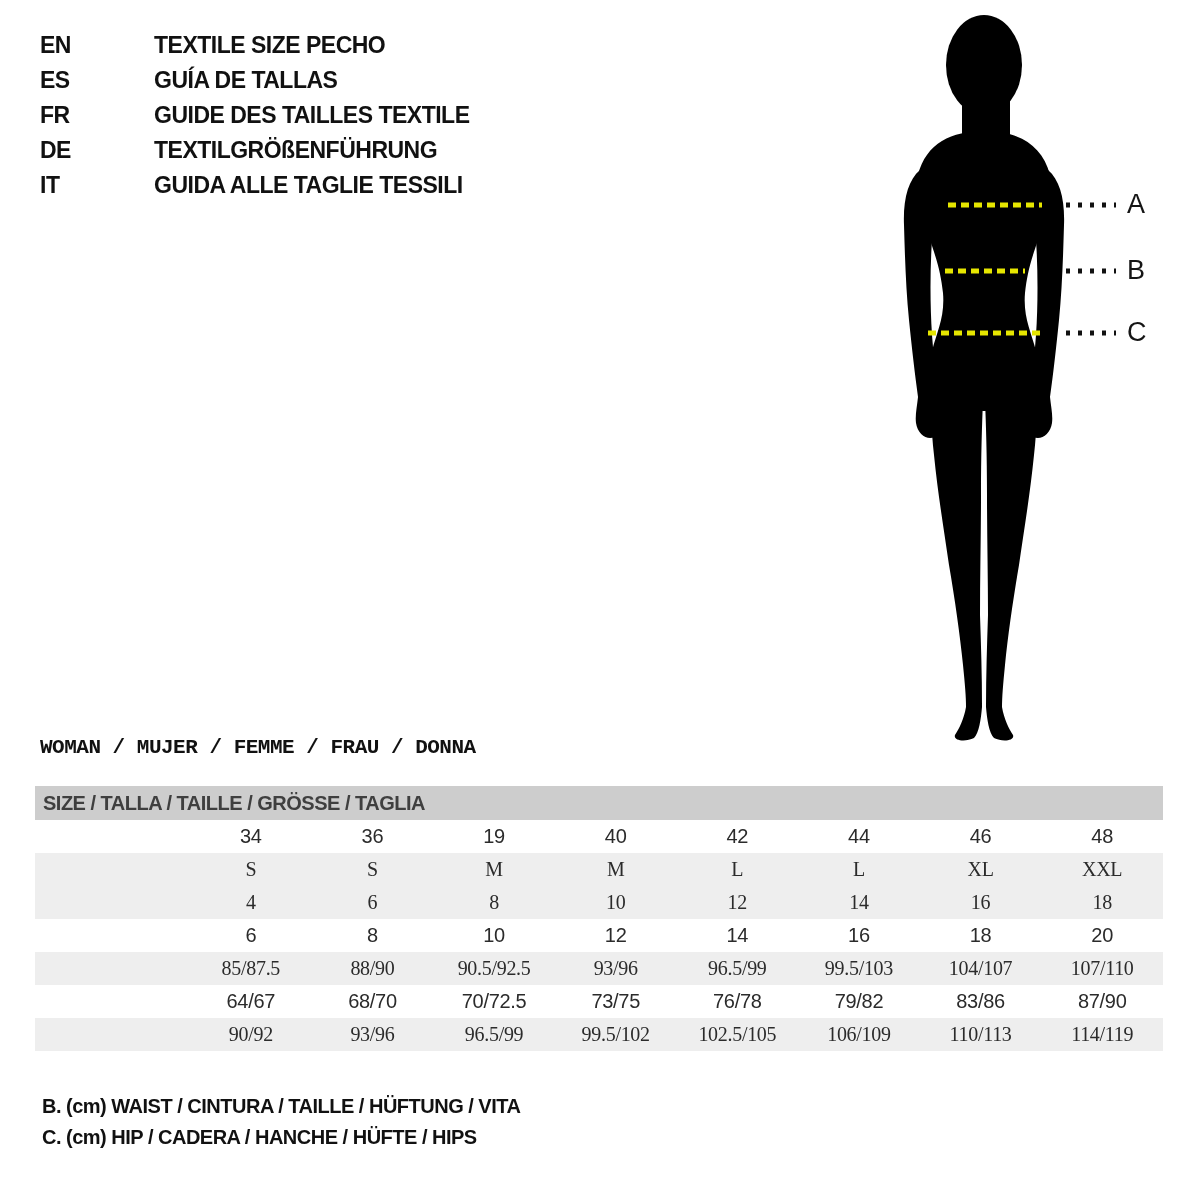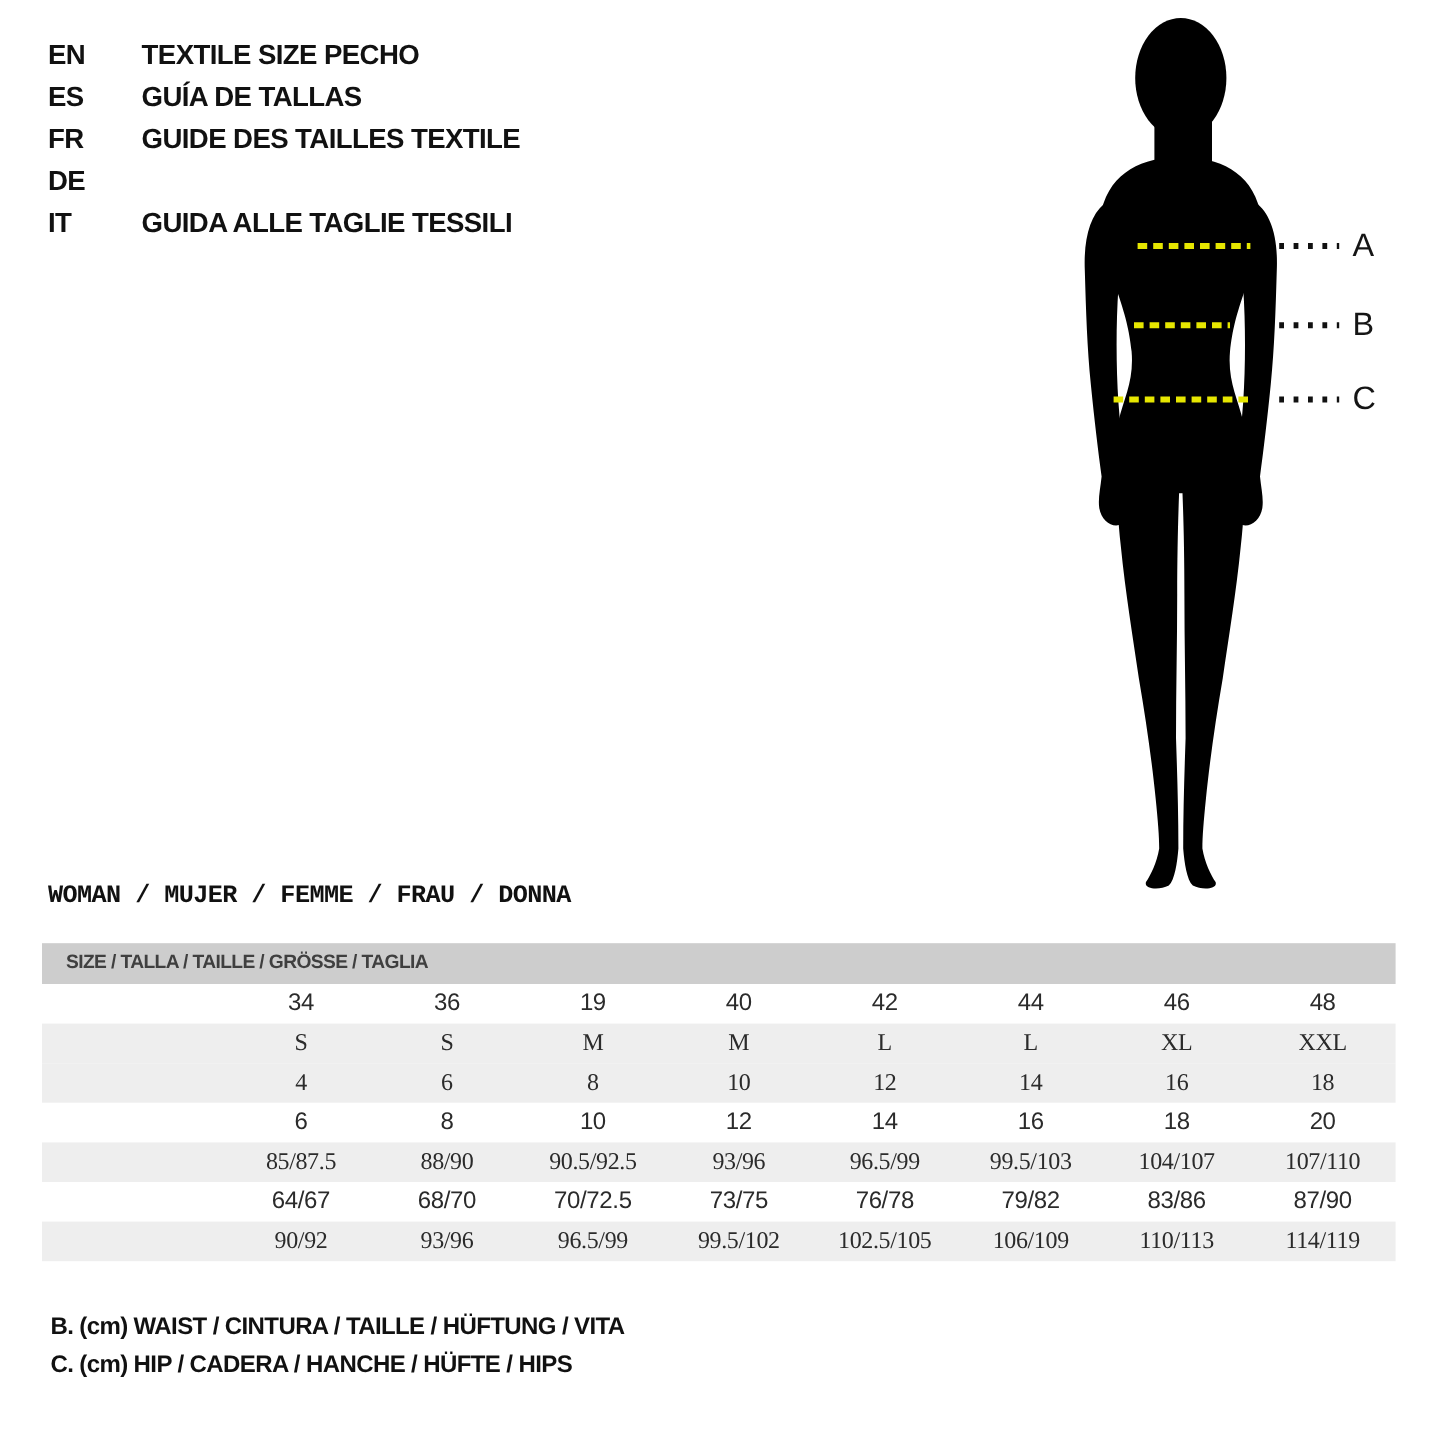--- a/index.html
+++ b/index.html
@@ -4,42 +4,42 @@
 <style>
   * { margin:0; padding:0; box-sizing:border-box; }
   html,body { background:#fff; }
   .page {
     position:relative; width:1200px; height:1200px; background:#ffffff;
     font-family:"Liberation Sans", sans-serif; color:#111; overflow:hidden;
   }
 
   
   .lang-list { position:absolute; left:40px; top:28px; }
-  .lang-row { display:flex; height:35px; line-height:35px; }
+  .lang-row { display:flex; height:35px; line-height:35px;gap:36px; }
   .lang-code { width:78px; font-size:23px; font-weight:700; letter-spacing:-0.5px; }
   .lang-label { font-size:23px; font-weight:700; letter-spacing:-0.5px; white-space:nowrap; }
 
   
   .figure-svg { position:absolute; left:860px; top:5px; width:300px; height:745px; }
   .marker-label { position:absolute; font-size:27px; font-weight:400; color:#151515; }
   .marker-a { left:1127px; top:189px; }
   .marker-b { left:1127px; top:255px; }
   .marker-c { left:1127px; top:317px; }
 
   
   .section-title {
     position:absolute; left:40px; top:736px; font-size:21px; font-weight:700;
     letter-spacing:-0.5px; white-space:nowrap;font-family:Liberation Mono, monospace;
   }
 
   
   .size-table { position:absolute; left:35px; top:786px; width:1128px; }
   .thead {
     height:34px; line-height:34px; background:#cdcdcd; color:#3f3f3f;
-    font-size:16px; font-weight:700; padding-left:20px; letter-spacing:-0.5px;
+    font-size:20px; font-weight:700; padding-left:8px; letter-spacing:-0.5px;
   }
   .trow {
     display:grid; grid-template-columns:155px repeat(8, 1fr);
     height:33px; line-height:33px; font-size:20px; color:#2b2b2b;
     letter-spacing:-0.3px; background:#ffffff;
   }
   .trow.shade { background:#eeeeee;font-family:Liberation Serif, serif; }
   .tcell { text-align:center; overflow:hidden; white-space:nowrap; }
   .tcell.label { text-align:center; padding-left:7px;margin-top:32px; }
 
@@ -63,20 +63,21 @@
     <div class="lang-row">
       <span class="lang-code">ES</span>
       <span class="lang-label">GUÍA DE TALLAS</span>
     </div>
     <div class="lang-row">
       <span class="lang-code">FR</span>
       <span class="lang-label">GUIDE DES TAILLES TEXTILE</span>
     </div>
     <div class="lang-row">
       <span class="lang-code">DE</span>
+      <span class="lang-label">TEXTILGRÖßENFÜHRUNG</span>
     </div>
     <div class="lang-row">
       <span class="lang-code">IT</span>
       <span class="lang-label">GUIDA ALLE TAGLIE TESSILI</span>
     </div>
   </div>
 
   <svg class="figure-svg" viewBox="0 0 300 745" aria-hidden="true">
 
     <ellipse cx="124" cy="60" rx="38" ry="50" fill="#000000"></ellipse>

